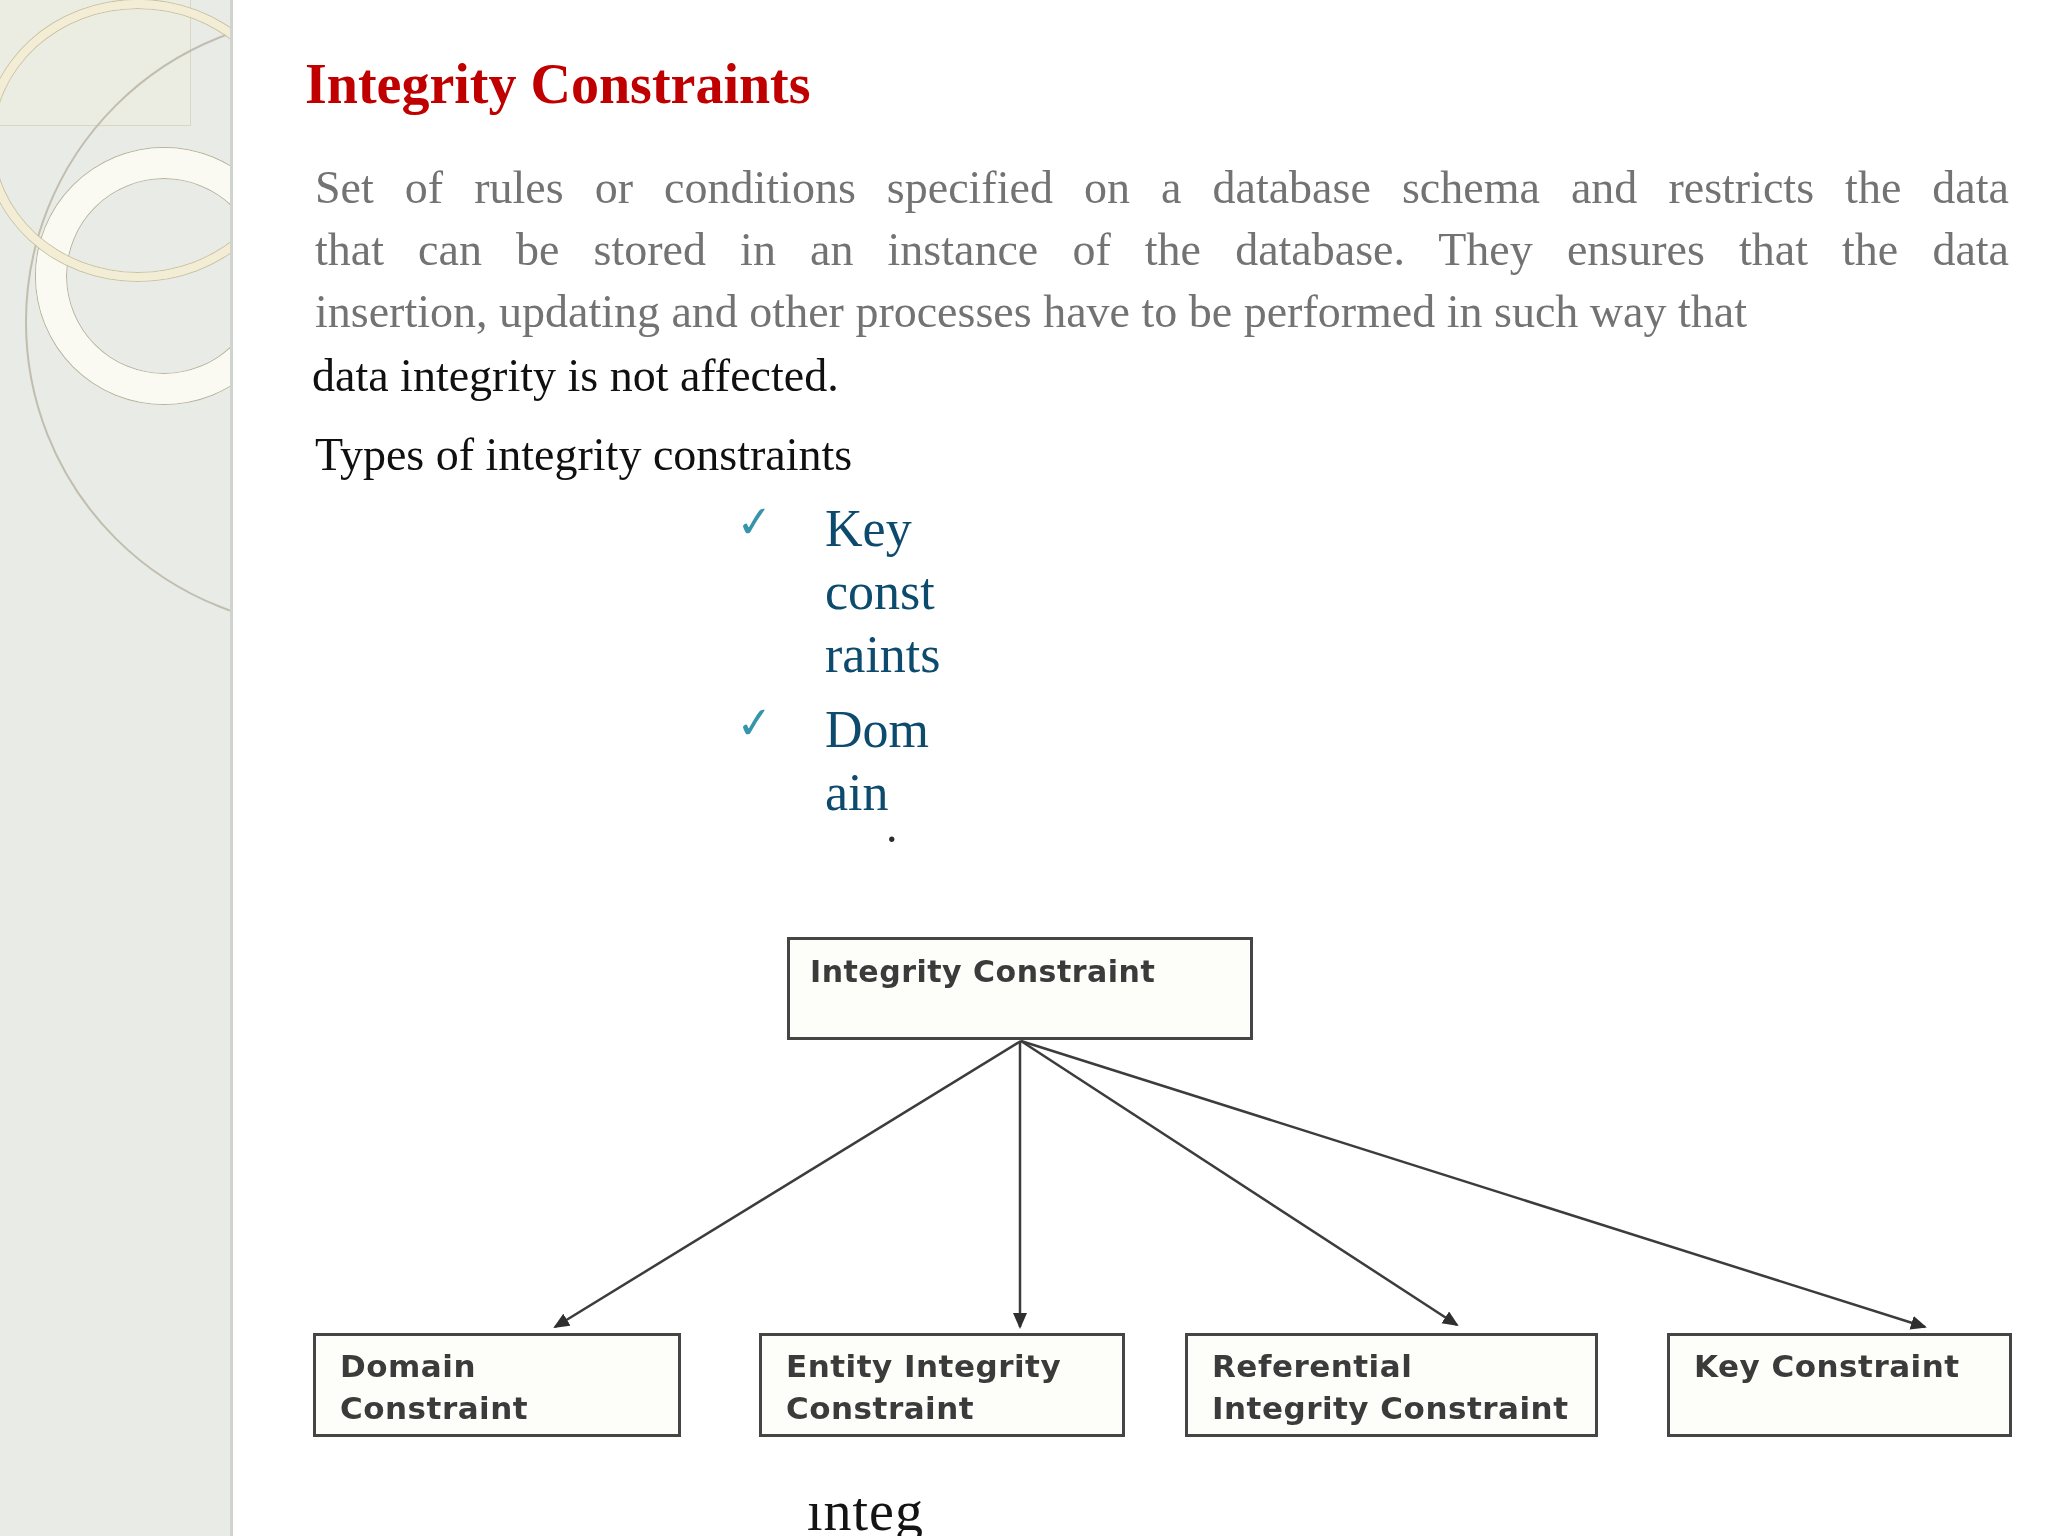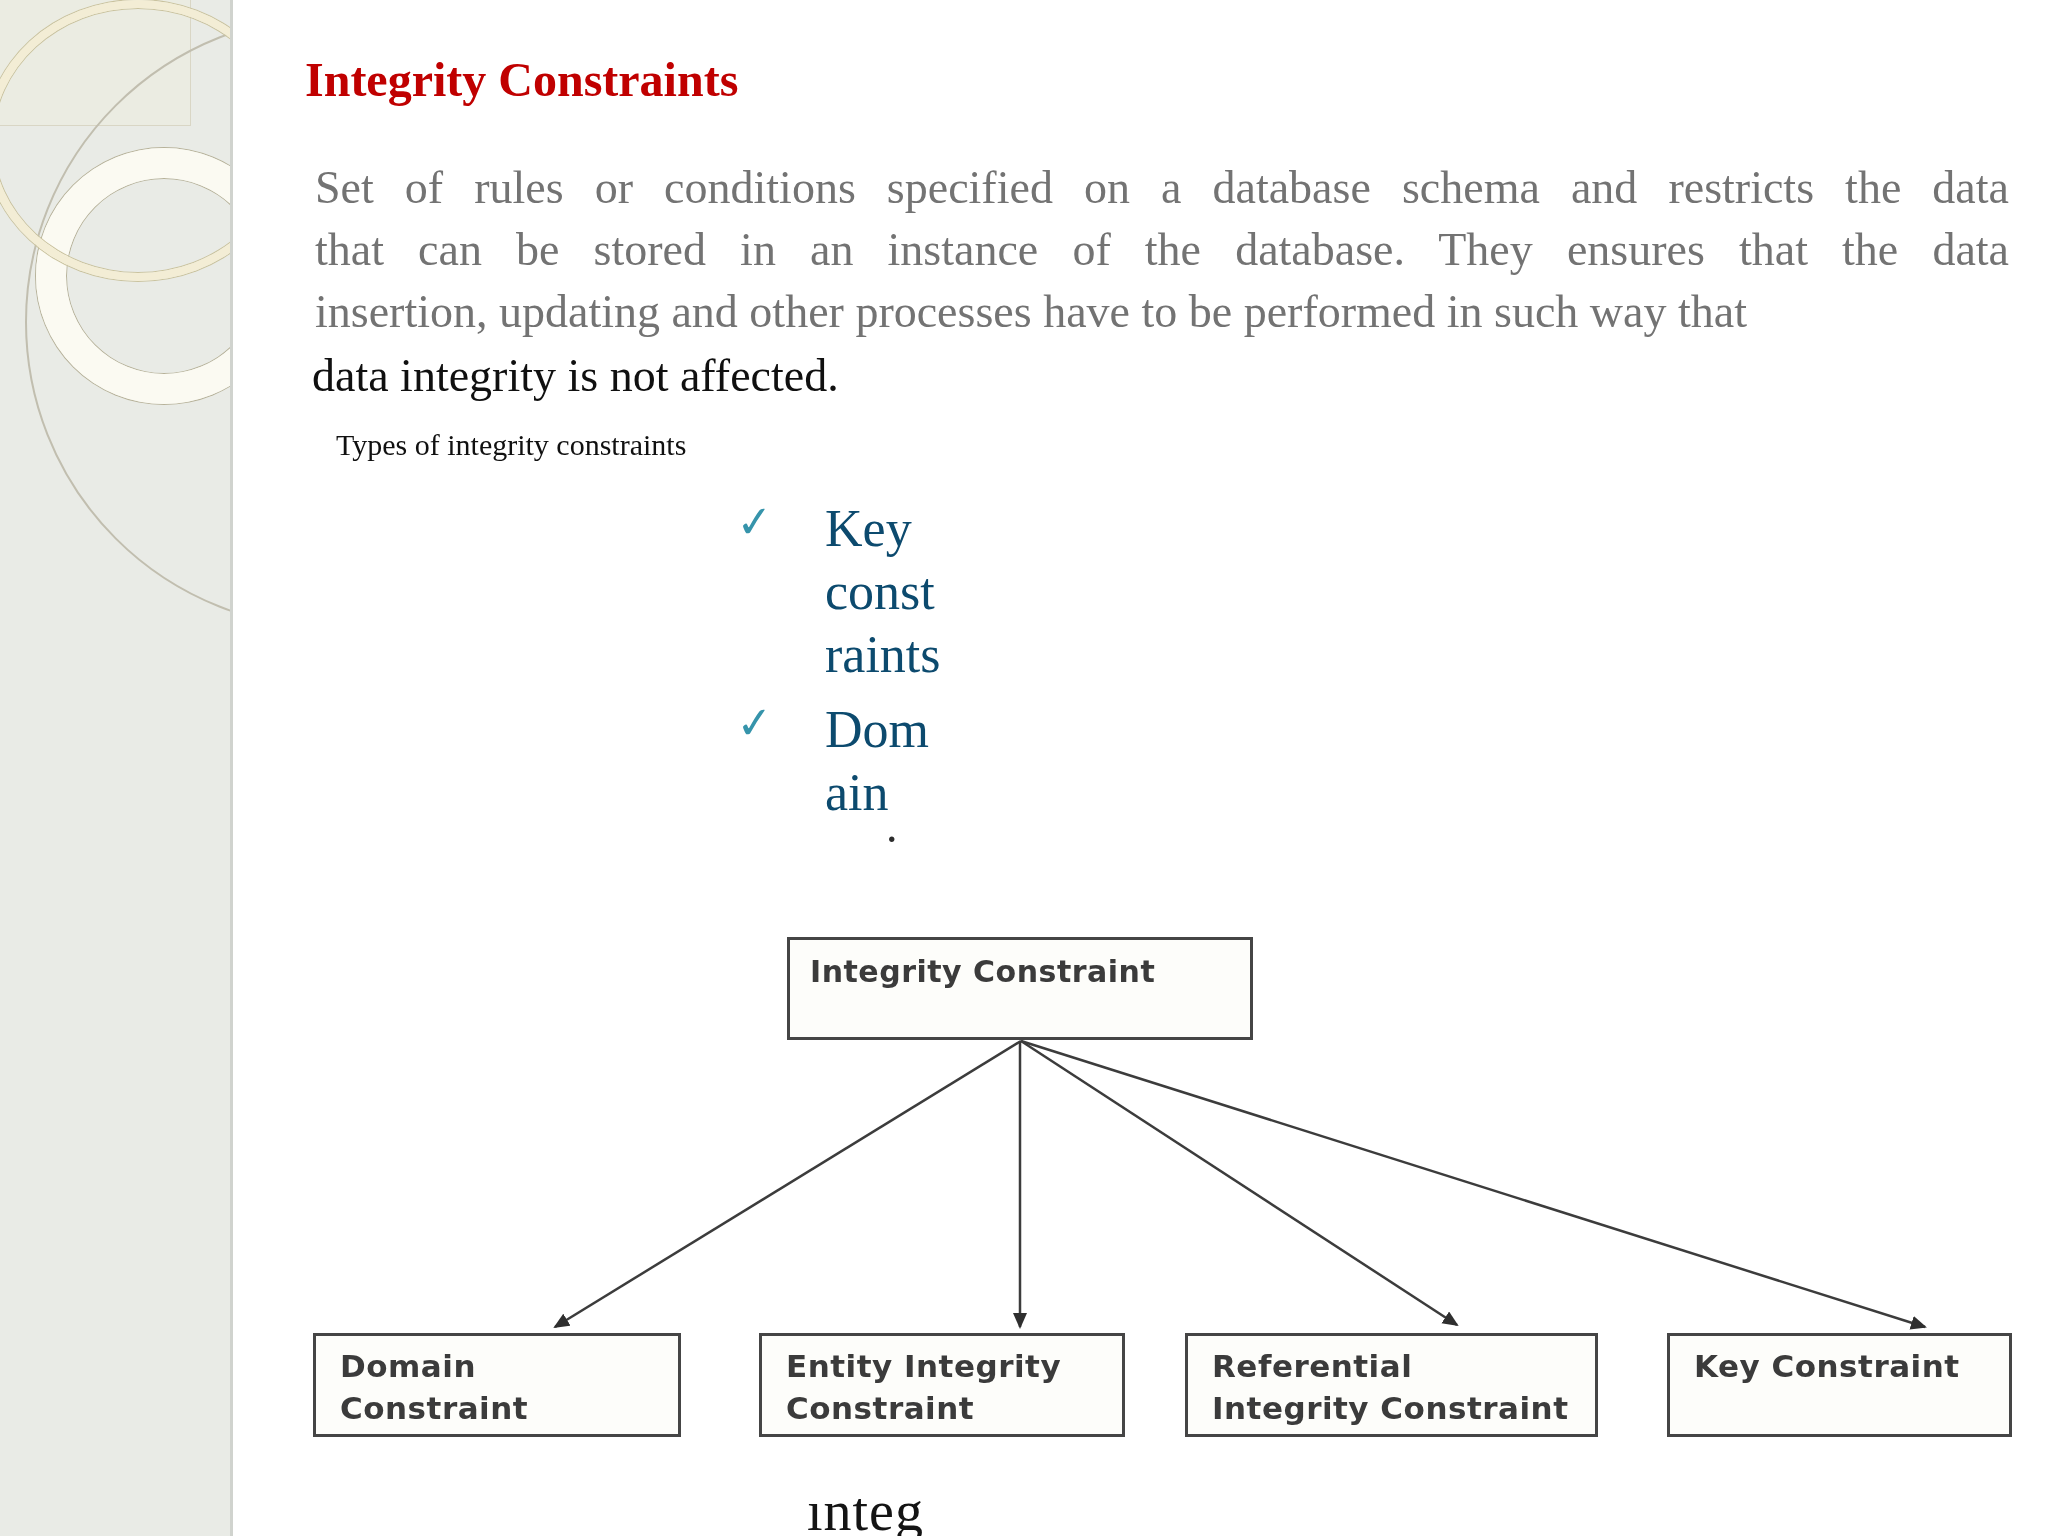--- a/index.html
+++ b/index.html
@@ -35,39 +35,39 @@
   }
   .ring.thin{
     left:-15px;top:0px;width:290px;height:265px;
     border:8px solid #f3edd5;
     box-shadow:0 0 0 1px #cac39f, inset 0 0 0 1px #cac39f;
   }
 
   
   .title{
     position:absolute;left:305px;top:52px;margin:0;
-    font-size:48px;font-weight:bold;color:#C00000;
+    font-size:56px;font-weight:bold;color:#C00000;
     letter-spacing:0px;white-space:nowrap;
   }
 
   
   .para{
     position:absolute;left:315px;top:157px;width:1694px;
     font-size:46px;line-height:62px;color:#737373;
   }
   .jline{text-align:justify;text-align-last:justify;}
   .jline.noj{text-align:left;text-align-last:auto;}
 
   .line4{
     position:absolute;left:312px;top:349px;
     font-size:46px;color:#101010;white-space:nowrap;
   }
   .types{
     position:absolute;left:315px;top:428px;
-    font-size:30px;color:#101010;white-space:nowrap;margin-left:21px;
+    font-size:46px;color:#101010;white-space:nowrap;
   }
 
   
   .check{
     position:absolute;
     font-family:"DejaVu Sans","Liberation Sans",sans-serif;
     font-size:44px;font-weight:bold;color:#3694AB;
     transform:rotate(-4deg);
   }
   .check.c1{left:736px;top:496px;}

